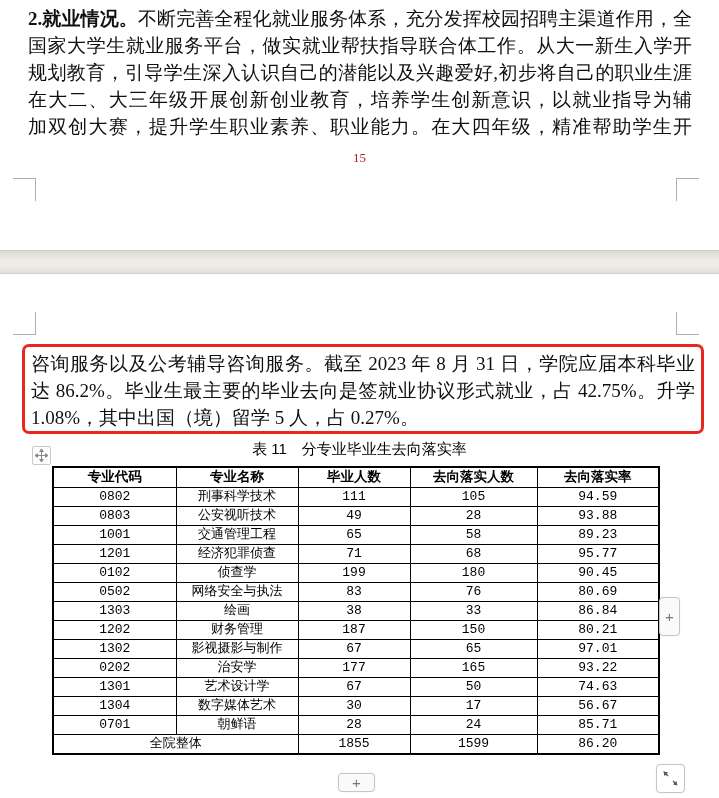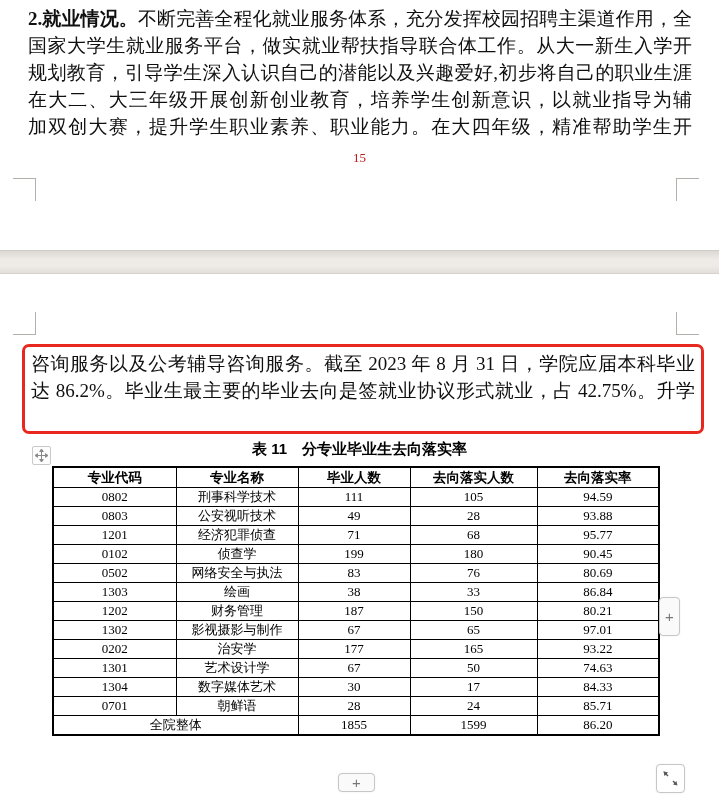--- a/index.html
+++ b/index.html
@@ -48,33 +48,33 @@
     font-size:19px;color:#101010;background:#fff;
   }
   .highlight .line{
     height:27px;line-height:27px;
     text-align:justify;text-align-last:justify;overflow:hidden;
   }
   .highlight .line.last{text-align-last:left;}
   
   .table-title{
     position:absolute;left:0;top:440px;width:719px;
-    text-align:center;font-weight:bold;font-size:15px;color:#000;
+    text-align:center;font-weight:normal;font-size:15px;color:#000;
   }
   
   .move-handle{
     position:absolute;left:32px;top:446px;width:17px;height:17px;
     background:#fdfdfd;border:1px solid #c9c9c9;border-radius:2px;
     display:flex;align-items:center;justify-content:center;cursor:move;
   }
   
   table.data{
     position:absolute;left:52px;top:466px;width:606px;
     border-collapse:collapse;table-layout:fixed;
-    font-family:Liberation Serif, serif;
+    font-family:Liberation Mono, monospace;
     font-size:13px;color:#000;
   }
   table.data{border:2px solid #000;}
   table.data th,table.data td{
     border:1px solid #000;text-align:center;vertical-align:middle;
     padding:0;height:18px;line-height:18px;overflow:hidden;white-space:nowrap;
   }
   table.data th{height:19px;line-height:19px;font-weight:bold;font-size:13.5px;}
   
   .ctl{
@@ -102,20 +102,21 @@
 
 <div class="mark tl1"></div>
 <div class="mark tr1"></div>
 <div class="page-break"></div>
 <div class="mark bl2"></div>
 <div class="mark br2"></div>
 
 <div class="highlight">
   <div class="line">咨询服务以及公考辅导咨询服务。截至 2023 年 8 月 31 日，学院应届本科毕业生总体就业率</div>
   <div class="line">达 86.2%。毕业生最主要的毕业去向是签就业协议形式就业，占 42.75%。升学 20 人，占</div>
+  <div class="line last">1.08%，其中出国（境）留学 5 人，占 0.27%。</div>
 </div>
 
 <div class="table-title">表 11　分专业毕业生去向落实率</div>
 
 <div class="move-handle">
   <span style="display:flex;">
     <svg width="13" height="13" viewBox="0 0 13 13">
       <g stroke="#8a8a8a" stroke-width="1" fill="#8a8a8a">
         <line x1="6.5" y1="1.5" x2="6.5" y2="11.5"></line>
         <line x1="1.5" y1="6.5" x2="11.5" y2="6.5"></line>
@@ -152,20 +153,27 @@
     <td>94.59</td>
   </tr>
   <tr>
     <td>0803</td>
     <td>公安视听技术</td>
     <td>49</td>
     <td>28</td>
     <td>93.88</td>
   </tr>
   <tr>
+    <td>1001</td>
+    <td>交通管理工程</td>
+    <td>65</td>
+    <td>58</td>
+    <td>89.23</td>
+  </tr>
+  <tr>
     <td>1201</td>
     <td>经济犯罪侦查</td>
     <td>71</td>
     <td>68</td>
     <td>95.77</td>
   </tr>
   <tr>
     <td>0102</td>
     <td>侦查学</td>
     <td>199</td>
@@ -212,21 +220,21 @@
     <td>艺术设计学</td>
     <td>67</td>
     <td>50</td>
     <td>74.63</td>
   </tr>
   <tr>
     <td>1304</td>
     <td>数字媒体艺术</td>
     <td>30</td>
     <td>17</td>
-    <td>84.33</td>
+    <td>56.67</td>
   </tr>
   <tr>
     <td>0701</td>
     <td>朝鲜语</td>
     <td>28</td>
     <td>24</td>
     <td>85.71</td>
   </tr>
   <tr>
     <td colspan="2">全院整体</td>

